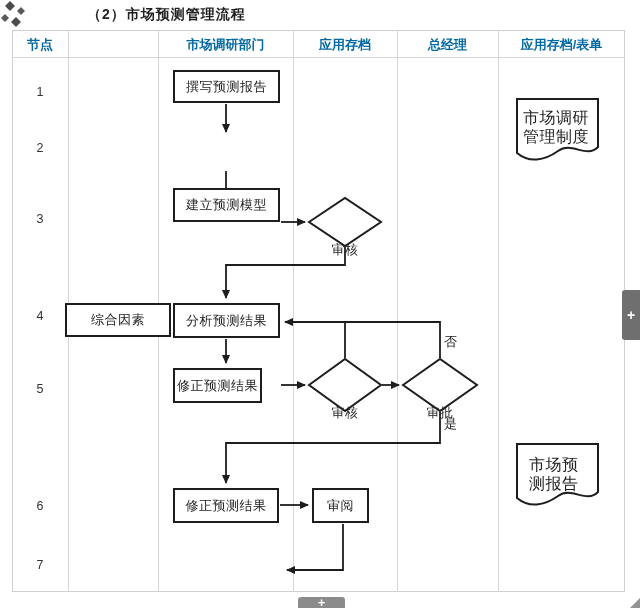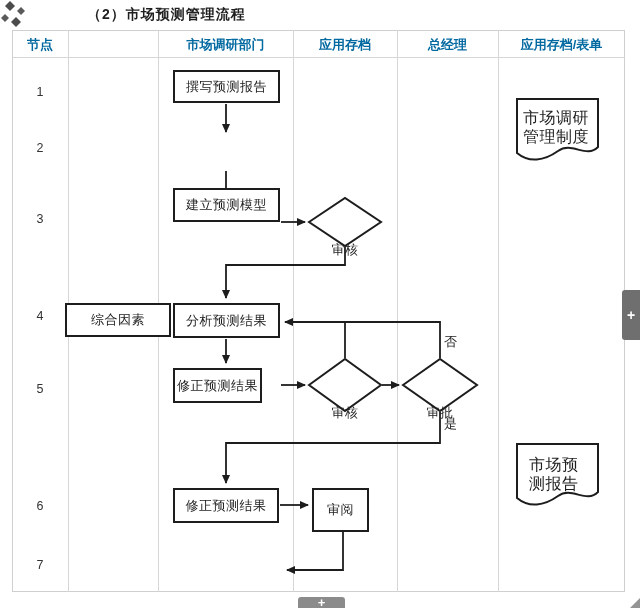--- a/index.html
+++ b/index.html
@@ -94,21 +94,21 @@
       <path d="M517,444 H598 V492 C586,504 572,486 558,496 C544,506 529,508 517,498 Z"></path>
     </g>
   </svg>
 
   <div class="fbox" style="left:173px;top:70px;width:107px;height:33px">撰写预测报告</div>
   <div class="fbox" style="left:173px;top:188px;width:107px;height:34px">建立预测模型</div>
   <div class="fbox" style="left:65px;top:303px;width:106px;height:34px">综合因素</div>
   <div class="fbox" style="left:173px;top:303px;width:107px;height:35px">分析预测结果</div>
   <div class="fbox" style="left:173px;top:368px;width:89px;height:35px">修正预测结果</div>
   <div class="fbox" style="left:173px;top:488px;width:106px;height:35px">修正预测结果</div>
-  <div class="fbox" style="left:312px;top:488px;width:57px;height:44px">审阅</div>
+  <div class="fbox" style="left:312px;top:488px;width:57px;height:35px">审阅</div>
 
   <div class="dtext" style="left:317px;top:214px;width:56px">审核</div>
   <div class="dtext" style="left:317px;top:377px;width:56px">审核</div>
   <div class="dtext" style="left:412px;top:377px;width:56px">审批</div>
 
   <div class="doctext" style="left:523px;top:108px;width:70px">市场调研管理制度</div>
   <div class="doctext" style="left:529px;top:455px;width:58px">市场预测报告</div>
 
   <div class="blabel" style="left:444px;top:333px">否</div>
   <div class="blabel" style="left:444px;top:415px">是</div>

